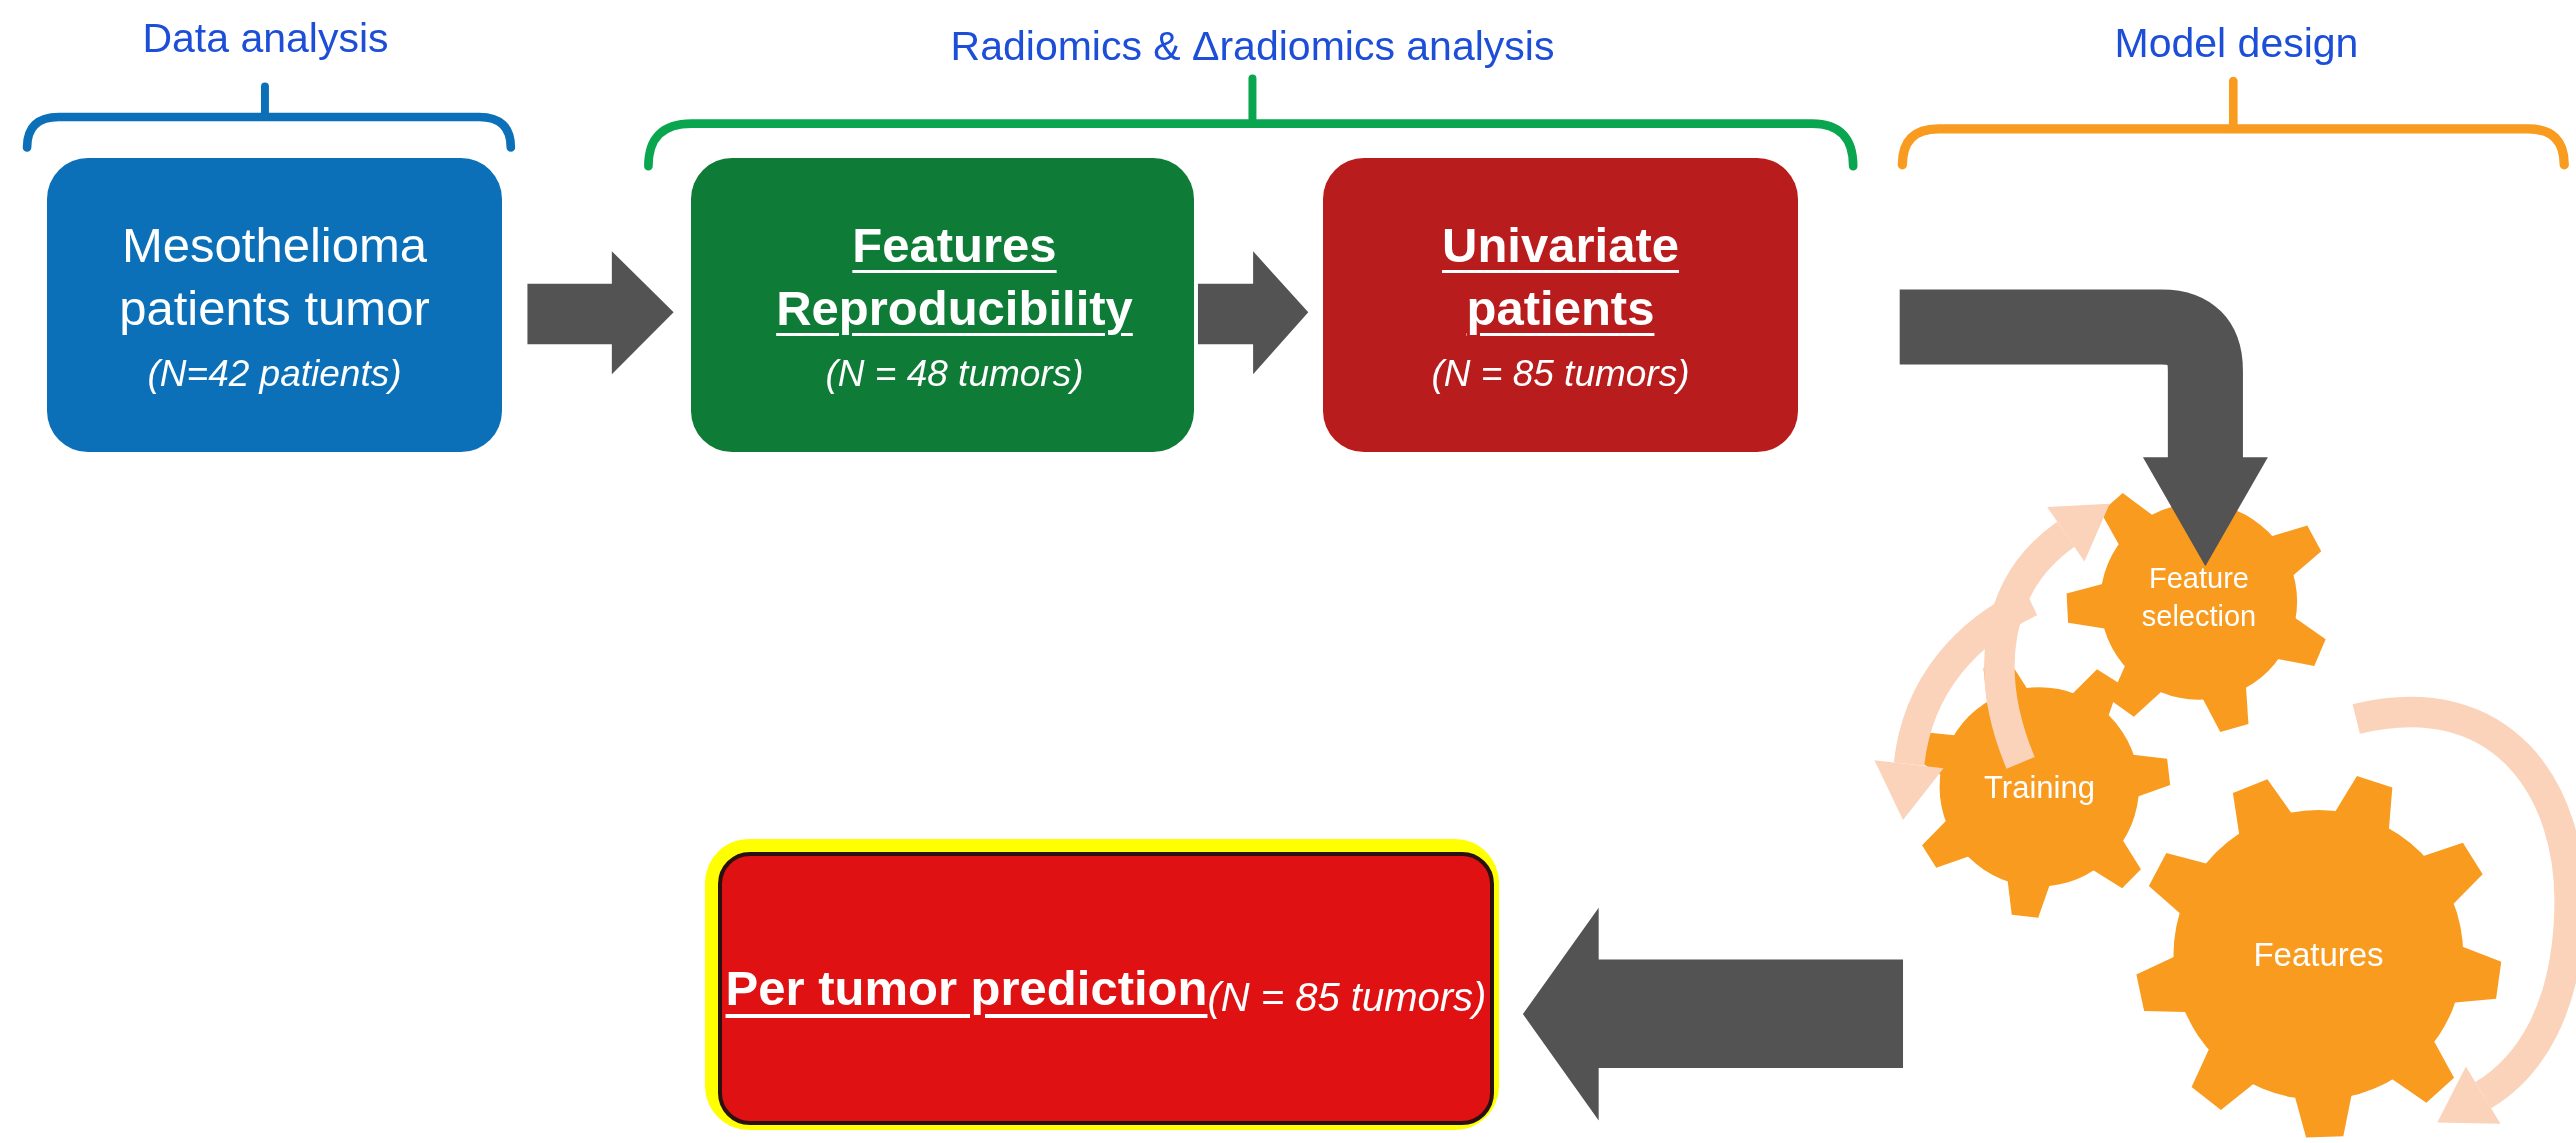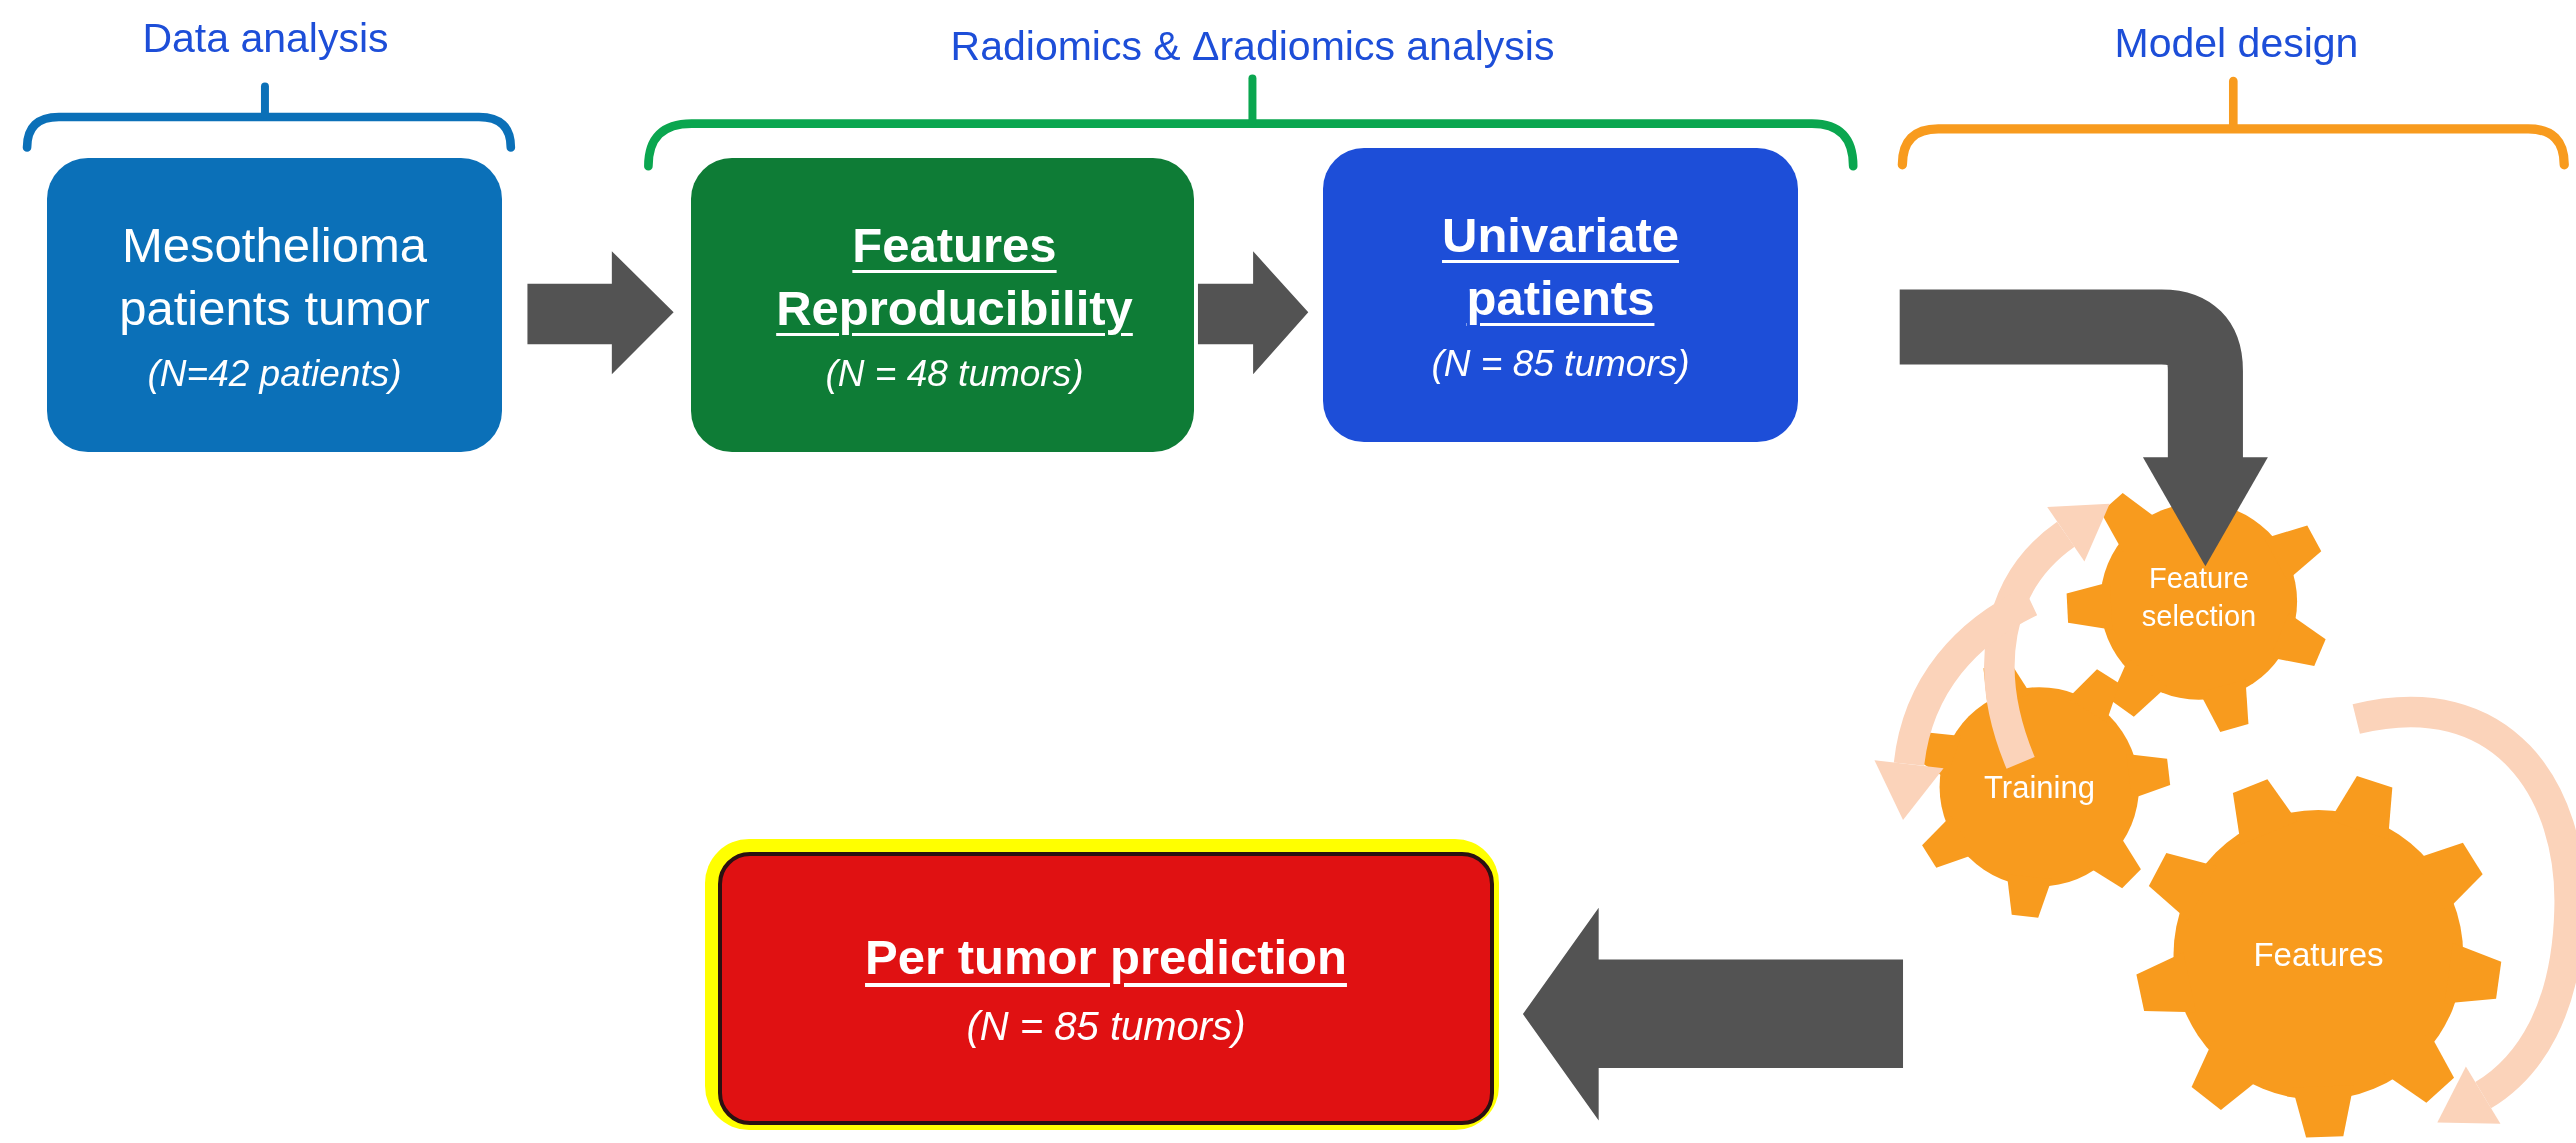--- a/index.html
+++ b/index.html
@@ -10,26 +10,26 @@
   .hdr{position:absolute;z-index:2;text-align:center;color:#1d4ed8;font-size:41px;letter-spacing:0px;}
 
   .node{position:absolute;z-index:2;display:flex;flex-direction:column;align-items:center;
         justify-content:center;text-align:center;color:#ffffff;}
   .node .title{font-size:49px;line-height:1.28;}
   .node .title.u{font-weight:bold;text-decoration:underline;text-decoration-thickness:3.3px;text-underline-offset:8px;}
   .node .note{font-size:37px;font-style:italic;margin-top:12px;line-height:1.2;}
 
   #box-patients{left:47px;top:158px;width:455px;height:294px;background:#0B70B8;border-radius:41px;}
   #box-reproducibility{left:691px;top:158px;width:479px;height:294px;background:#0E7C36;border-radius:41px;padding-left:24px;}
-  #box-univariate{left:1323px;top:148px;width:475px;height:294px;background:#1d4ed8;border-radius:41px;}
+  #box-univariate{left:1323px;top:158px;width:475px;height:294px;background:#b91c1c;border-radius:41px;}
 
   #box-prediction{left:705px;top:839px;width:794px;height:291px;background:#FFFF00;border-radius:44px;
                   box-sizing:border-box;padding:13.3px;z-index:2;position:absolute;}
   #box-prediction .inner{width:100%;height:100%;background:#E01112;border:4px solid #2A1111;border-radius:32px;
-                  display:flex;flex-direction:column;align-items:center;justify-content:center;text-align:center;color:#fff;}
+                  display:flex;flex-direction:row;align-items:center;justify-content:center;text-align:center;color:#fff;}
   #box-prediction .title{font-size:49px;font-weight:bold;text-decoration:underline;
                   text-decoration-thickness:4px;text-underline-offset:9.3px;line-height:1.2;}
   #box-prediction .note{font-size:40px;font-style:italic;margin-top:17.3px;}
 
   .gear-label{position:absolute;z-index:3;text-align:center;color:#ffffff;line-height:1.3;}
   #lbl-feature{left:2066px;top:560px;width:266px;font-size:29px;}
   #lbl-training{left:1940px;top:768px;width:199px;font-size:31px;}
   #lbl-testing{left:2219px;top:934px;width:199px;font-size:33px;}
 
   .brace{fill:none;stroke-linecap:round;}

